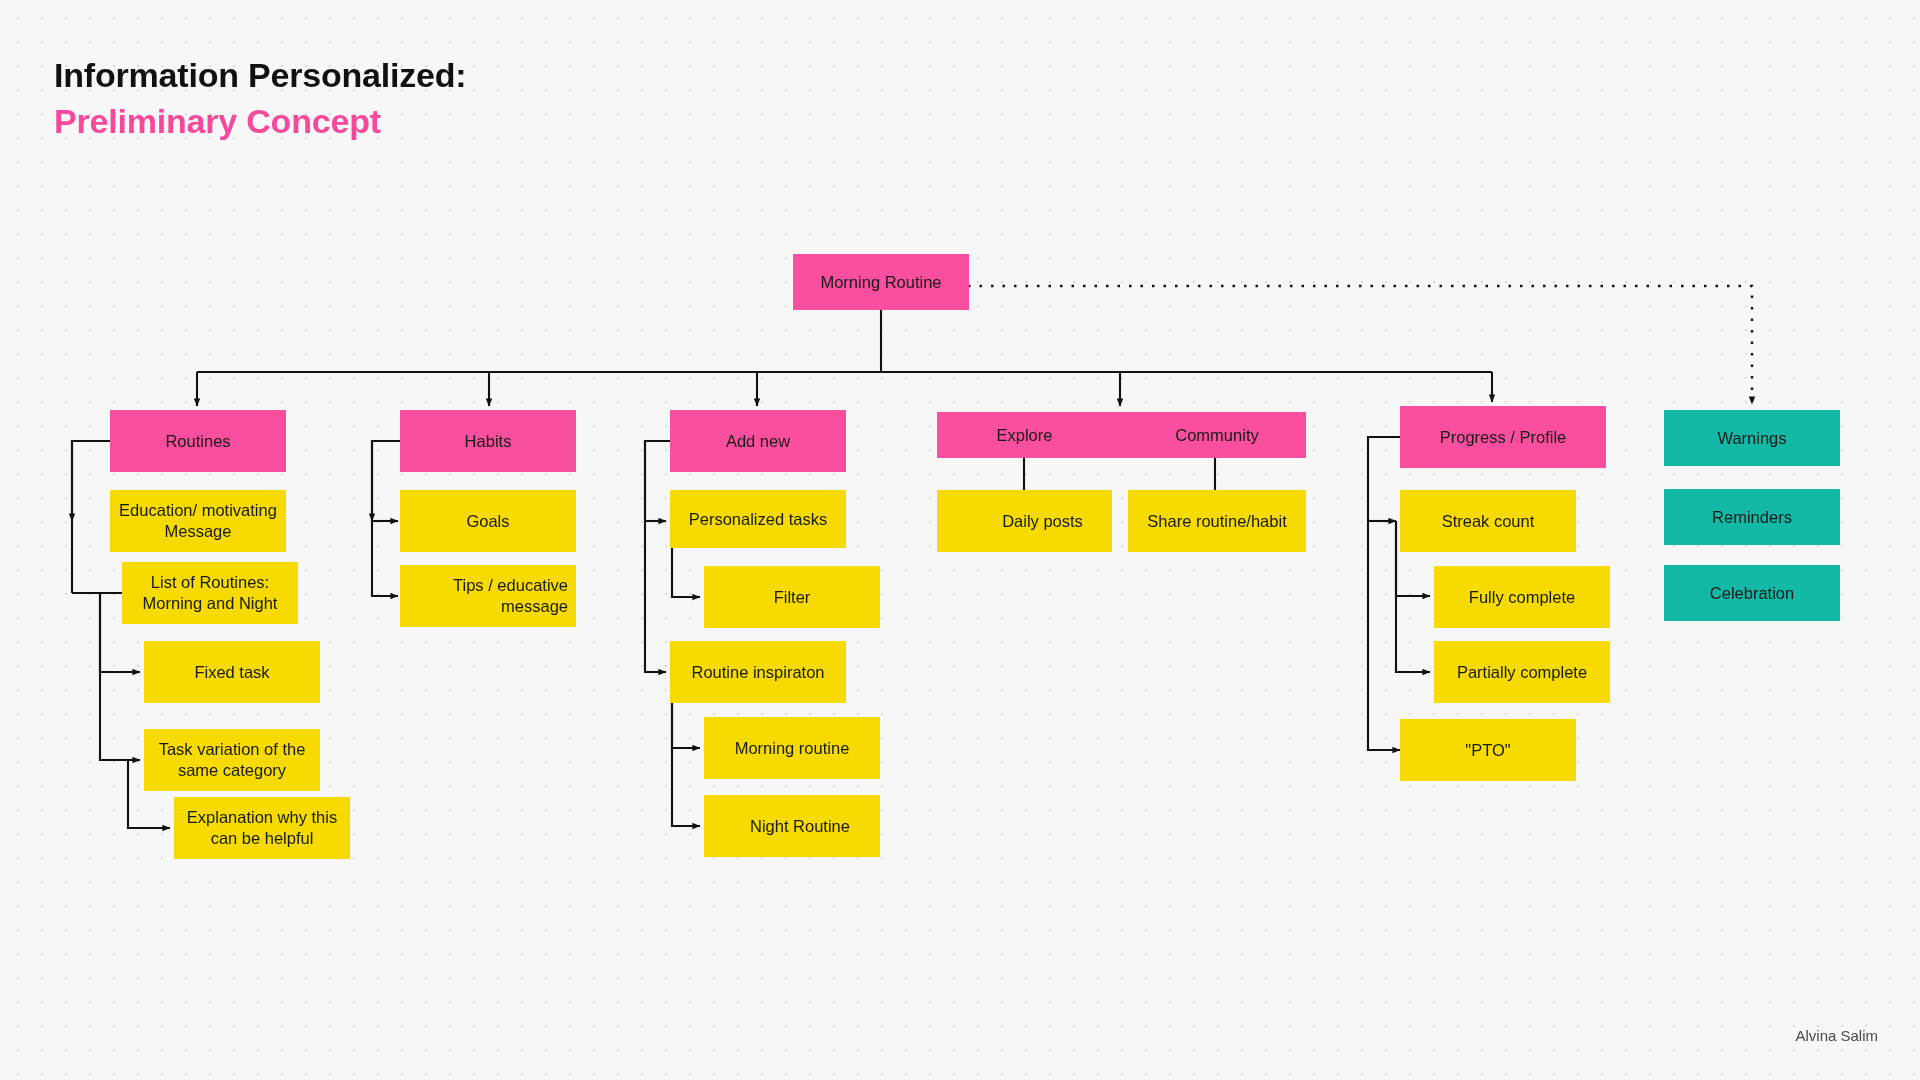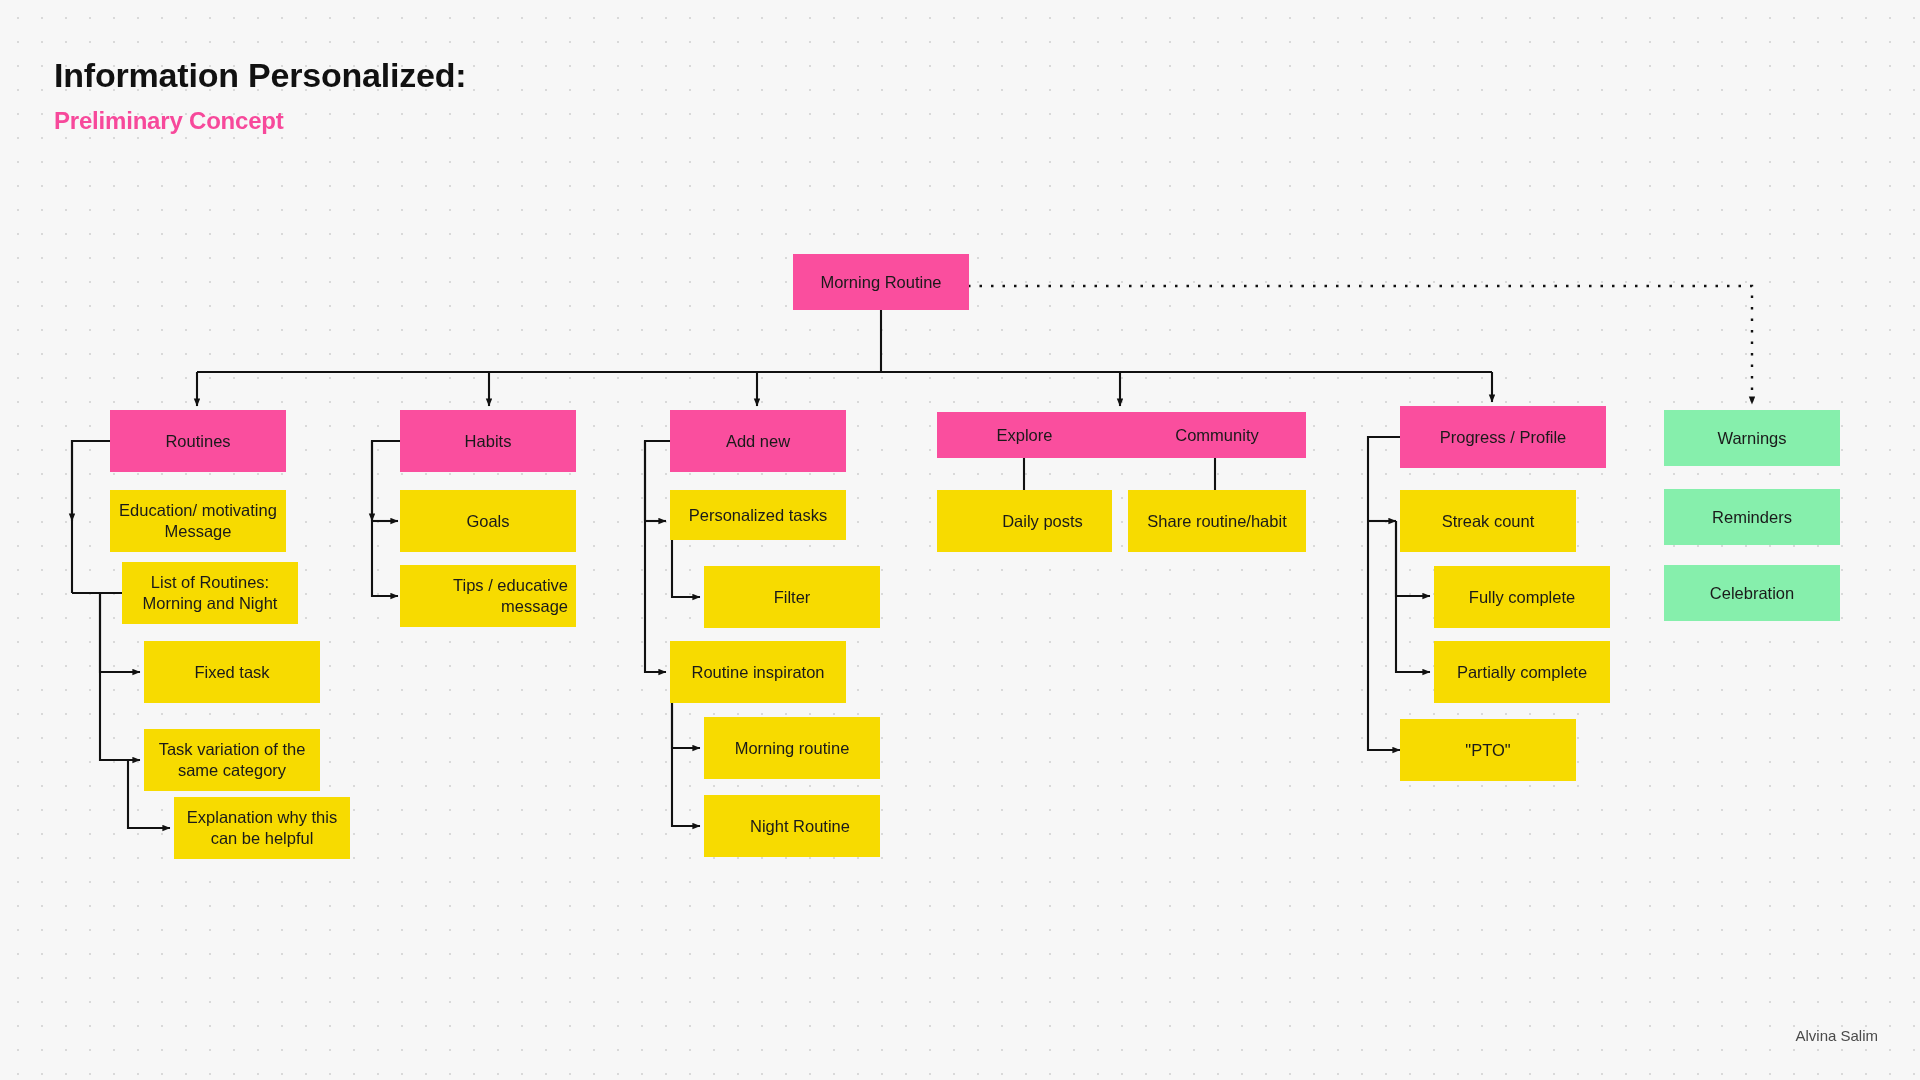--- a/index.html
+++ b/index.html
@@ -14,39 +14,39 @@
     position:relative;
   }
   #canvas{position:absolute;left:0;top:0;width:1920px;height:1080px;}
 
   .title-block{position:absolute;left:54px;top:52px;}
   .title-main{
     font-size:34px;font-weight:700;color:#111111;letter-spacing:-0.2px;
     line-height:46px;white-space:nowrap;
   }
   .title-sub{
-    font-size:24px;font-weight:700;color:#F7499B;letter-spacing:-0.2px;
+    font-size:34px;font-weight:700;color:#F7499B;letter-spacing:-0.2px;
     line-height:46px;white-space:nowrap;
   }
 
   svg.wires{position:absolute;left:0;top:0;width:1920px;height:1080px;pointer-events:none;}
 
   .node{
     position:absolute;
     display:flex;align-items:center;justify-content:center;
     text-align:center;
     font-size:16.5px;
     color:#1a1a1a;
     line-height:21px;
     box-sizing:border-box;
     padding:4px 8px;
   }
   .node.pink{background:#FA4E9E;}
   .node.yellow{background:#F7DB00;}
-  .node.blue{background:#86efac;}
+  .node.blue{background:#14b8a6;}
   .node .label{display:block;}
 
   .divider{position:absolute;background:#111;width:2px;}
 
   .signature{
     position:absolute;right:42px;bottom:36px;
     font-size:15px;color:#4a4a4a;white-space:nowrap;
   }
 </style>
 </head>
@@ -137,21 +137,21 @@
   <div class="node yellow" style="left:400px;top:490px;width:176px;height:62px;">
     <span class="label">Goals</span>
   </div>
   <div class="node yellow" style="left:400px;top:565px;width:176px;height:62px;text-align:right;">
     <span class="label">Tips / educative message</span>
   </div>
 
   <div class="node pink" style="left:670px;top:410px;width:176px;height:62px;">
     <span class="label">Add new</span>
   </div>
-  <div class="node yellow" style="left:670px;top:490px;width:176px;height:50px;">
+  <div class="node yellow" style="left:670px;top:490px;width:176px;height:58px;">
     <span class="label">Personalized tasks</span>
   </div>
   <div class="node yellow" style="left:704px;top:566px;width:176px;height:62px;">
     <span class="label">Filter</span>
   </div>
   <div class="node yellow" style="left:670px;top:641px;width:176px;height:62px;">
     <span class="label">Routine inspiraton</span>
   </div>
   <div class="node yellow" style="left:704px;top:717px;width:176px;height:62px;">
     <span class="label">Morning routine</span>

